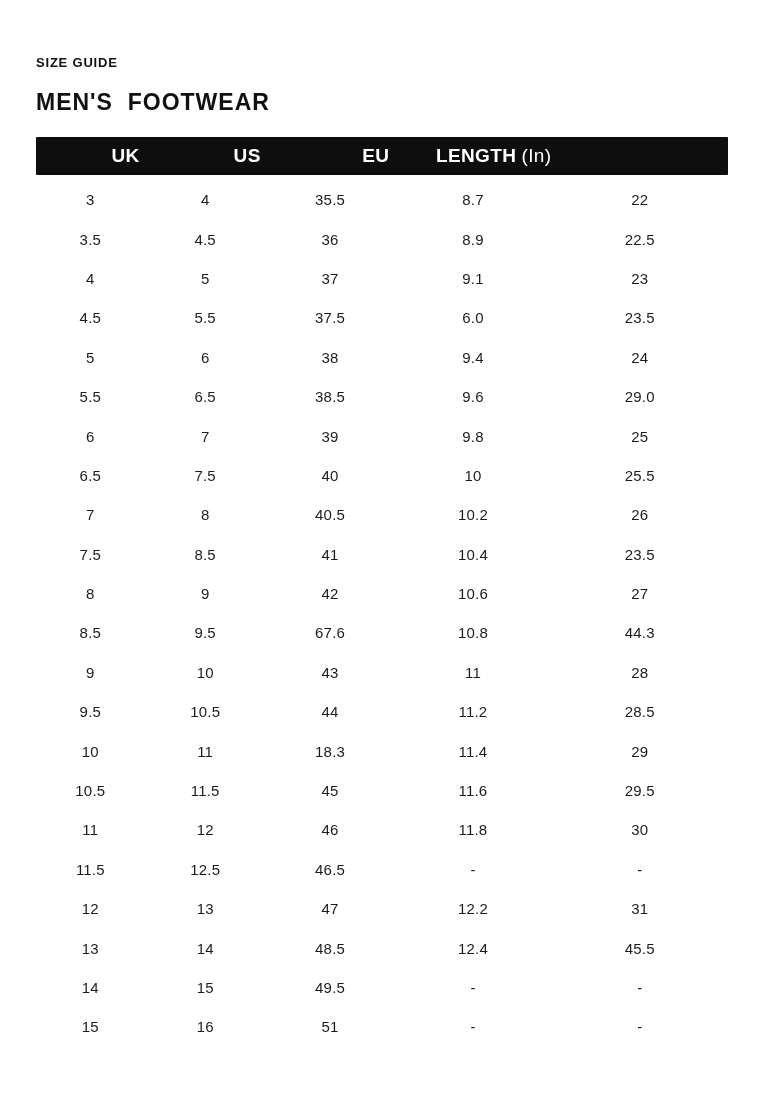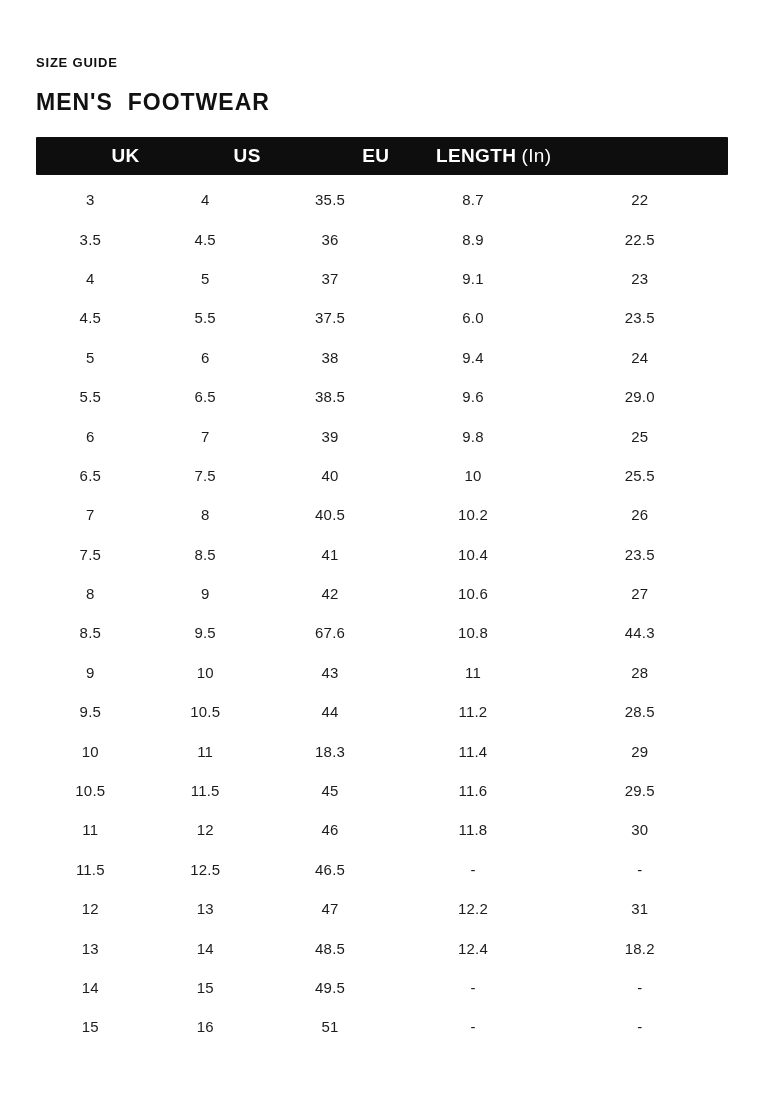--- a/index.html
+++ b/index.html
@@ -234,21 +234,21 @@
           <div class="td">13</div>
           <div class="td">47</div>
           <div class="td">12.2</div>
           <div class="td">31</div>
         </div>
         <div class="tr">
           <div class="td">13</div>
           <div class="td">14</div>
           <div class="td">48.5</div>
           <div class="td">12.4</div>
-          <div class="td">18.2</div>
+          <div class="td">45.5</div>
         </div>
         <div class="tr">
           <div class="td">14</div>
           <div class="td">15</div>
           <div class="td">49.5</div>
           <div class="td">-</div>
           <div class="td">-</div>
         </div>
         <div class="tr">
           <div class="td">15</div>

